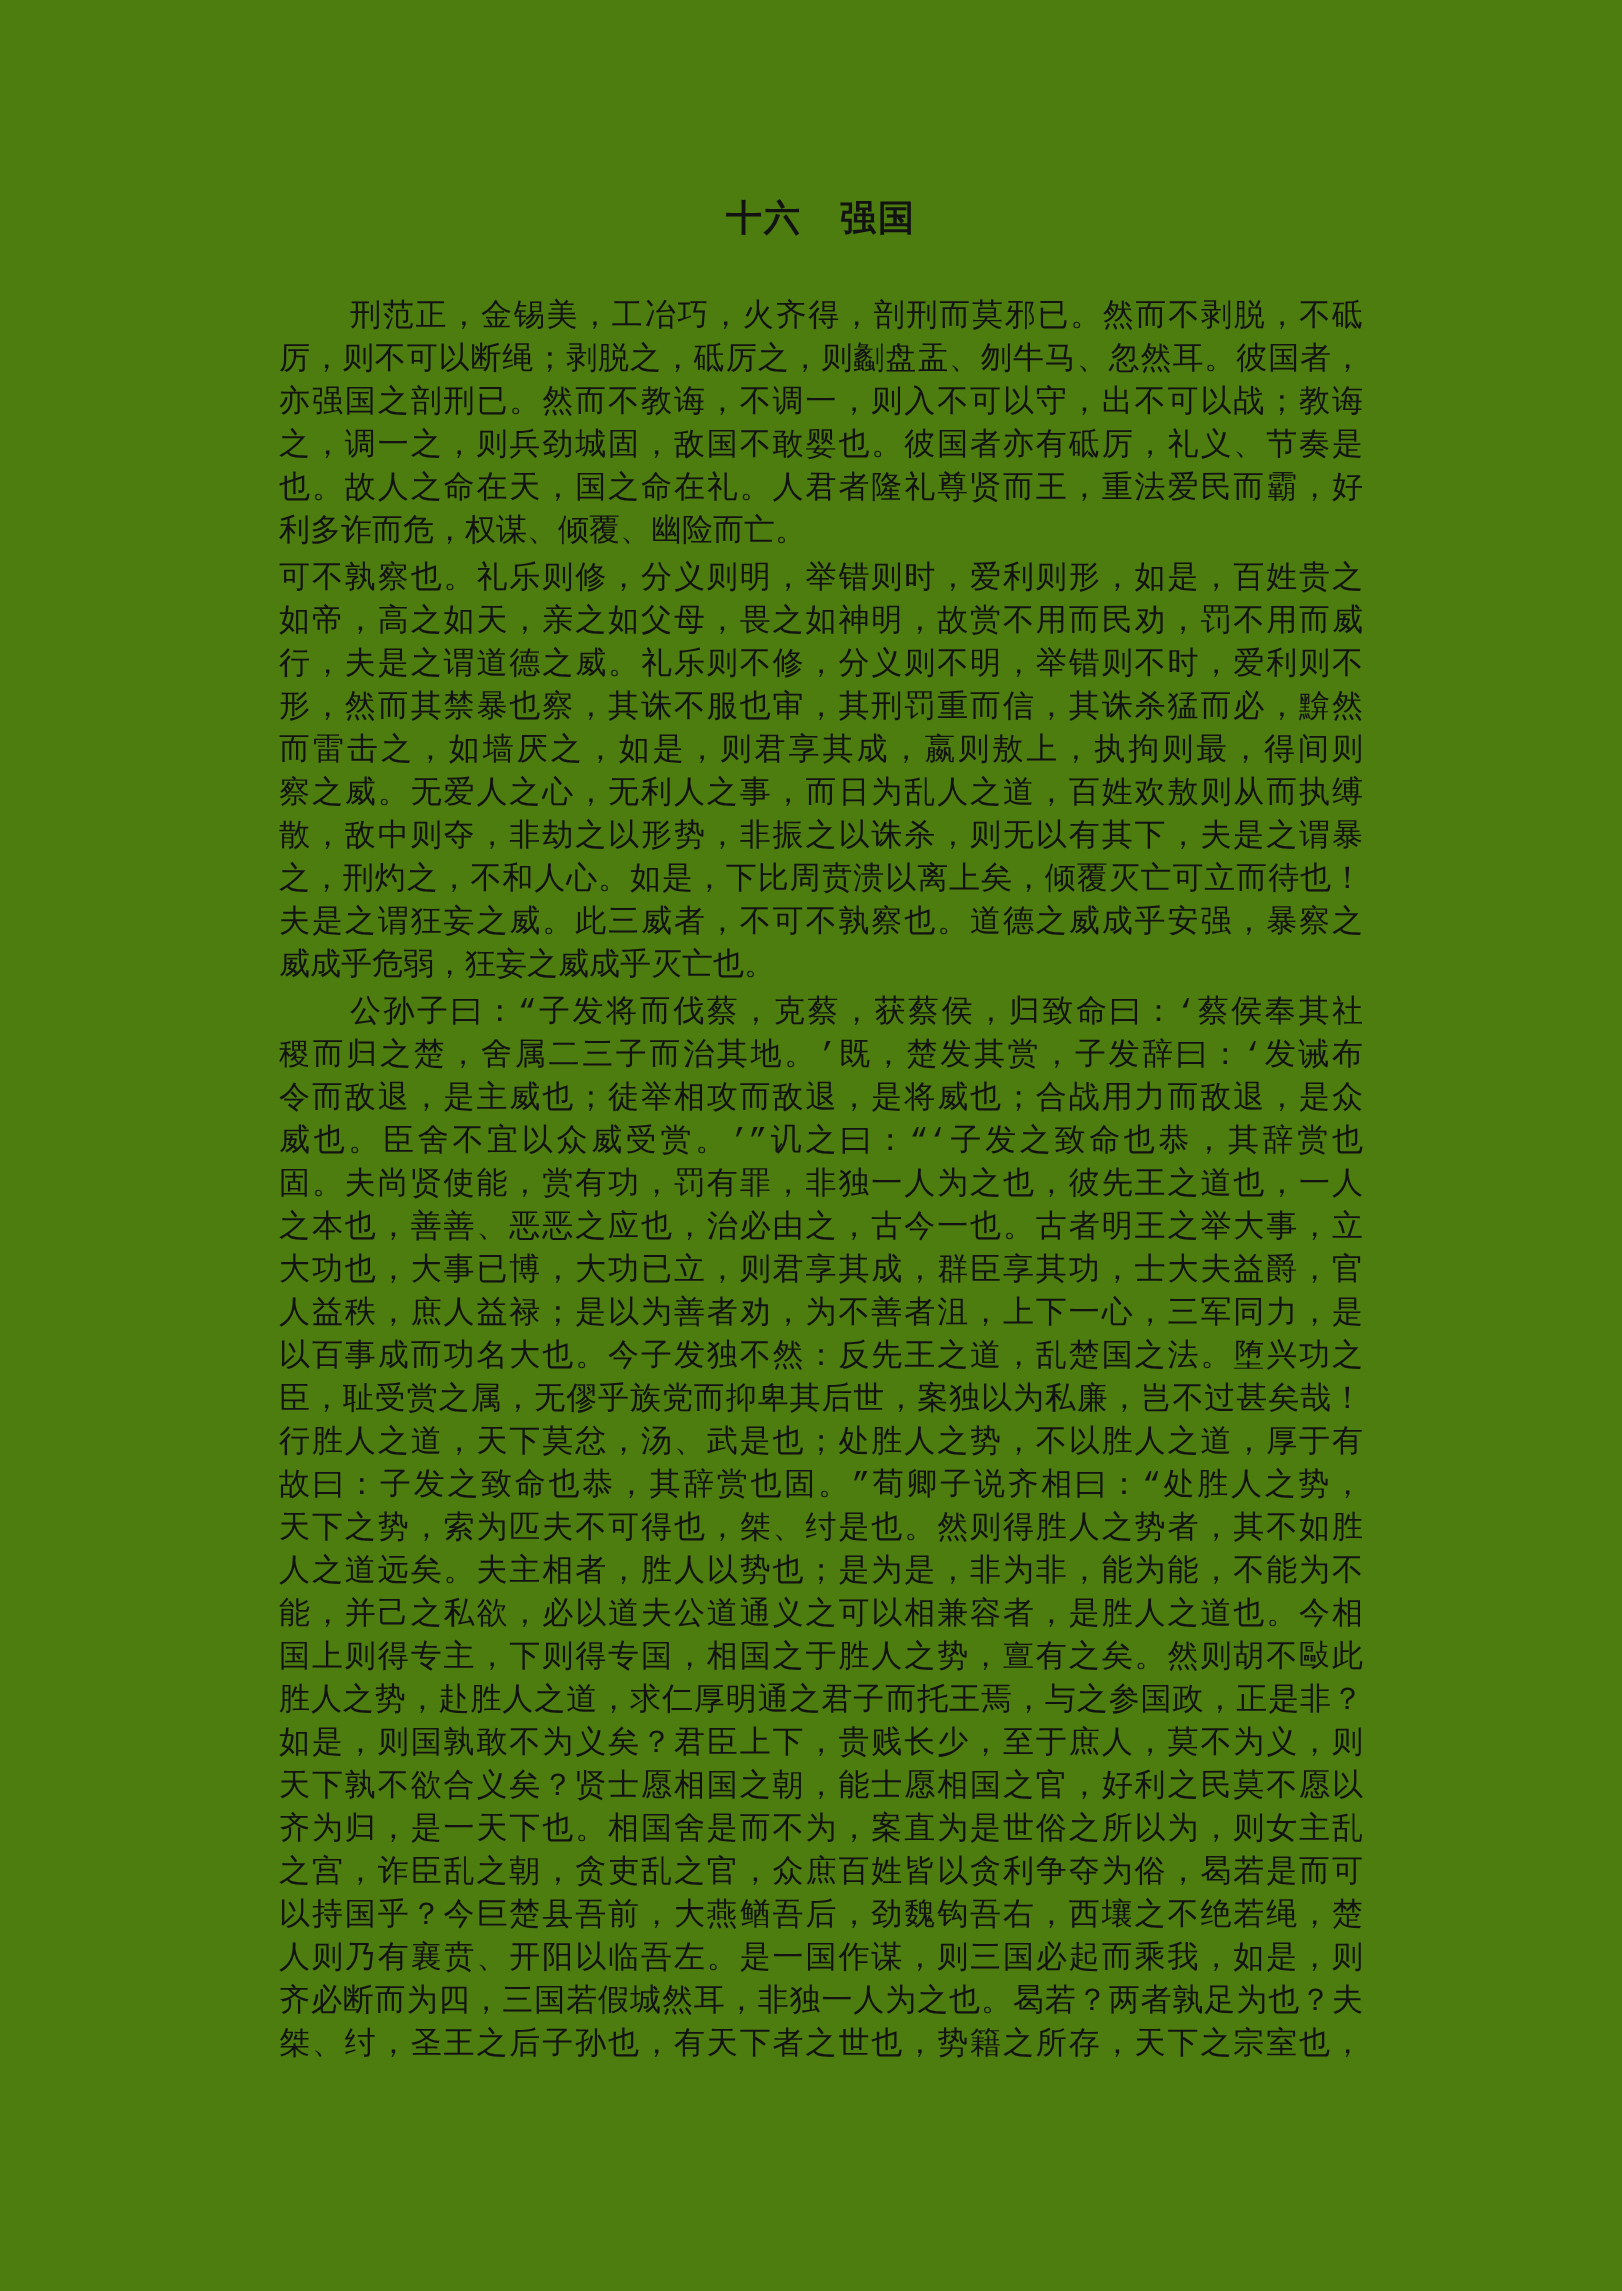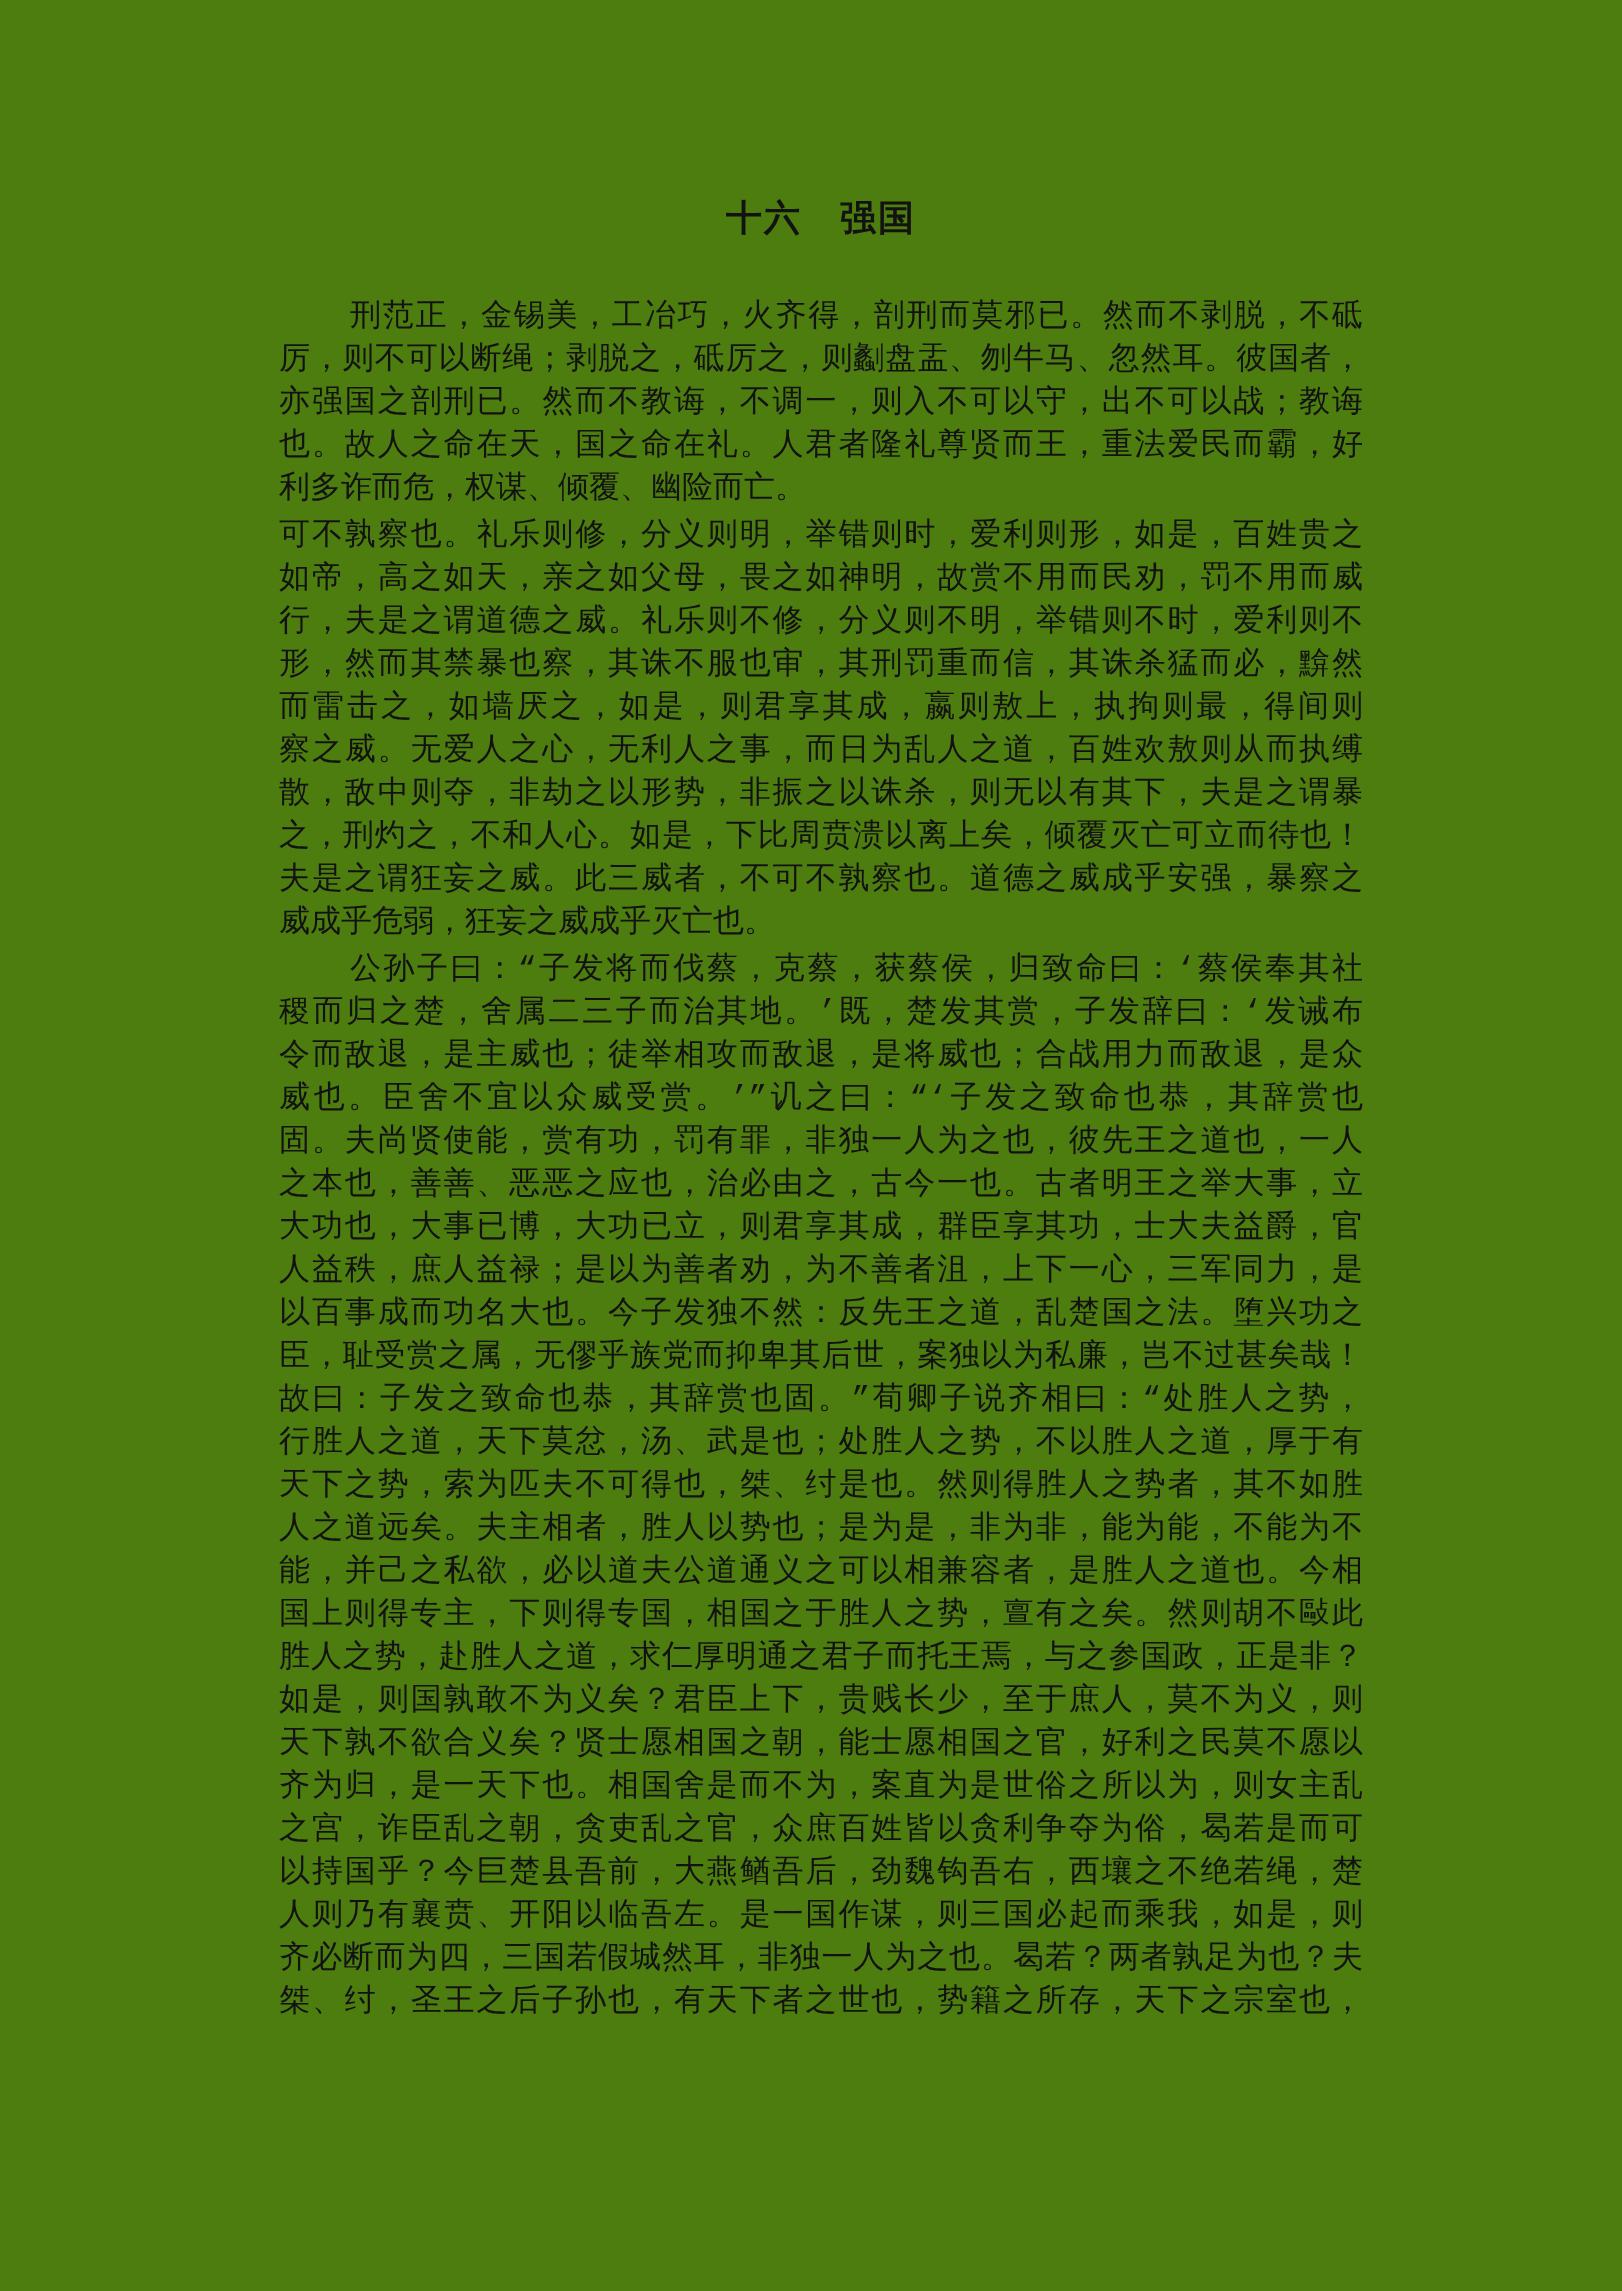--- a/index.html
+++ b/index.html
@@ -56,20 +56,21 @@
 <body>
 
 <div class="page">
   <div class="content">
     <h1 class="title">十六　强国</h1>
     <div class="body" id="doc-body">
         <div class="paragraph">
           <div class="line first">刑范正，金锡美，工冶巧，火齐得，剖刑而莫邪已。然而不剥脱，不砥</div>
           <div class="line">厉，则不可以断绳；剥脱之，砥厉之，则劙盘盂、刎牛马、忽然耳。彼国者，</div>
           <div class="line">亦强国之剖刑已。然而不教诲，不调一，则入不可以守，出不可以战；教诲</div>
+          <div class="line">之，调一之，则兵劲城固，敌国不敢婴也。彼国者亦有砥厉，礼义、节奏是</div>
           <div class="line">也。故人之命在天，国之命在礼。人君者隆礼尊贤而王，重法爱民而霸，好</div>
           <div class="line plast">利多诈而危，权谋、倾覆、幽险而亡。</div>
         </div>
         <div class="paragraph">
           <div class="line">可不孰察也。礼乐则修，分义则明，举错则时，爱利则形，如是，百姓贵之</div>
           <div class="line">如帝，高之如天，亲之如父母，畏之如神明，故赏不用而民劝，罚不用而威</div>
           <div class="line">行，夫是之谓道德之威。礼乐则不修，分义则不明，举错则不时，爱利则不</div>
           <div class="line">形，然而其禁暴也察，其诛不服也审，其刑罚重而信，其诛杀猛而必，黭然</div>
           <div class="line">而雷击之，如墙厌之，如是，则君享其成，嬴则敖上，执拘则最，得间则</div>
           <div class="line">察之威。无爱人之心，无利人之事，而日为乱人之道，百姓欢敖则从而执缚</div>
@@ -82,22 +83,22 @@
           <div class="line first">公孙子曰：“子发将而伐蔡，克蔡，获蔡侯，归致命曰：‘蔡侯奉其社</div>
           <div class="line">稷而归之楚，舍属二三子而治其地。’既，楚发其赏，子发辞曰：‘发诫布</div>
           <div class="line">令而敌退，是主威也；徒举相攻而敌退，是将威也；合战用力而敌退，是众</div>
           <div class="line">威也。臣舍不宜以众威受赏。’”讥之曰：“‘子发之致命也恭，其辞赏也</div>
           <div class="line">固。夫尚贤使能，赏有功，罚有罪，非独一人为之也，彼先王之道也，一人</div>
           <div class="line">之本也，善善、恶恶之应也，治必由之，古今一也。古者明王之举大事，立</div>
           <div class="line">大功也，大事已博，大功已立，则君享其成，群臣享其功，士大夫益爵，官</div>
           <div class="line">人益秩，庶人益禄；是以为善者劝，为不善者沮，上下一心，三军同力，是</div>
           <div class="line">以百事成而功名大也。今子发独不然：反先王之道，乱楚国之法。堕兴功之</div>
           <div class="line">臣，耻受赏之属，无僇乎族党而抑卑其后世，案独以为私廉，岂不过甚矣哉！</div>
+          <div class="line">行胜人之道，天下莫忿，汤、武是也；处胜人之势，不以胜人之道，厚于有</div>
           <div class="line">故曰：子发之致命也恭，其辞赏也固。”荀卿子说齐相曰：“处胜人之势，</div>
-          <div class="line">行胜人之道，天下莫忿，汤、武是也；处胜人之势，不以胜人之道，厚于有</div>
           <div class="line">天下之势，索为匹夫不可得也，桀、纣是也。然则得胜人之势者，其不如胜</div>
           <div class="line">人之道远矣。夫主相者，胜人以势也；是为是，非为非，能为能，不能为不</div>
           <div class="line">能，并己之私欲，必以道夫公道通义之可以相兼容者，是胜人之道也。今相</div>
           <div class="line">国上则得专主，下则得专国，相国之于胜人之势，亶有之矣。然则胡不敺此</div>
           <div class="line">胜人之势，赴胜人之道，求仁厚明通之君子而托王焉，与之参国政，正是非？</div>
           <div class="line">如是，则国孰敢不为义矣？君臣上下，贵贱长少，至于庶人，莫不为义，则</div>
           <div class="line">天下孰不欲合义矣？贤士愿相国之朝，能士愿相国之官，好利之民莫不愿以</div>
           <div class="line">齐为归，是一天下也。相国舍是而不为，案直为是世俗之所以为，则女主乱</div>
           <div class="line">之宫，诈臣乱之朝，贪吏乱之官，众庶百姓皆以贪利争夺为俗，曷若是而可</div>
           <div class="line">以持国乎？今巨楚县吾前，大燕䲡吾后，劲魏钩吾右，西壤之不绝若绳，楚</div>

